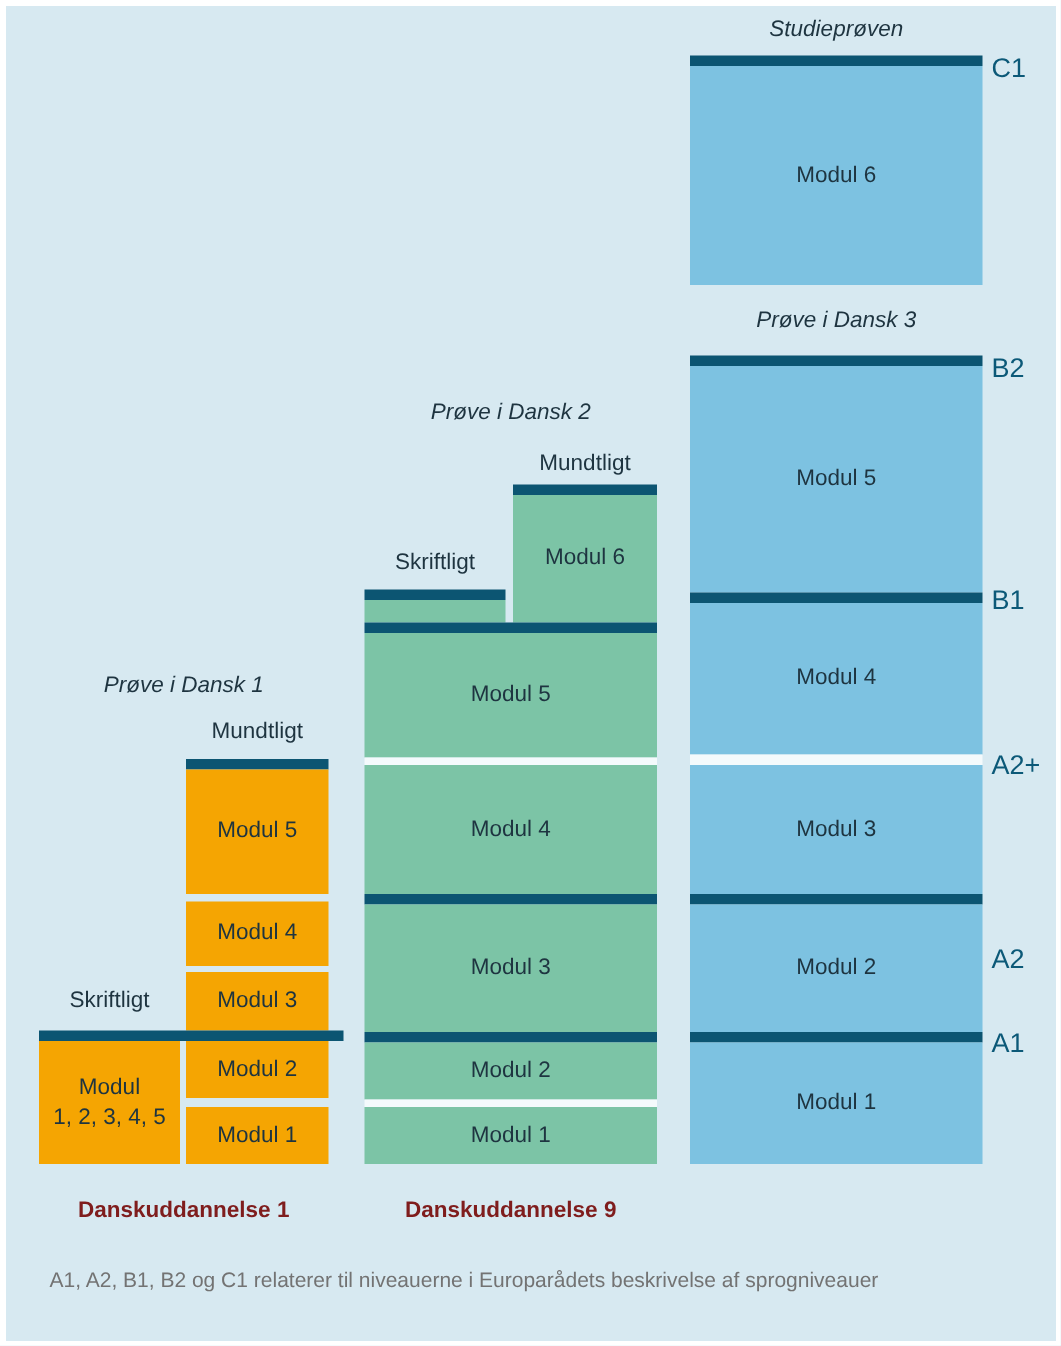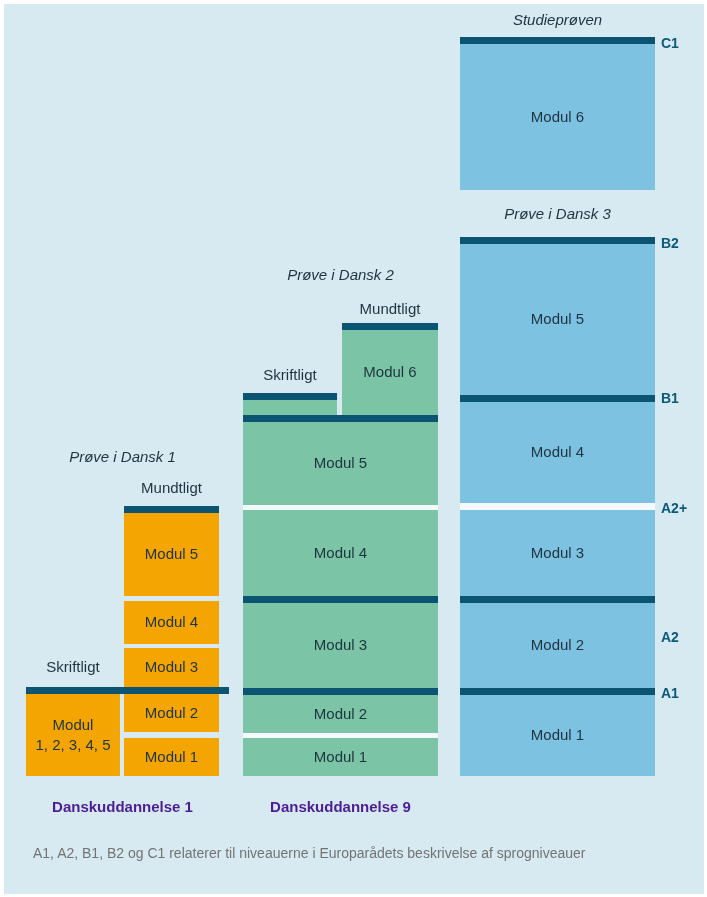--- a/index.html
+++ b/index.html
@@ -28,25 +28,25 @@
   .green{background:var(--green,#7cc4a6);}
   .blue{background:var(--blue,#7dc2e1);}
   .lbl{
     position:absolute;color:#1e3440;font-size:15px;
     text-align:center;line-height:1;white-space:nowrap;
   }
   .italic{font-style:italic;}
   .level{
     position:absolute;left:661px;
     color:var(--level_label,#0c5978);
-    font-weight:bold;font-size:14px;line-height:1;white-space:nowrap;
+    font-weight:normal;font-size:18px;line-height:1;white-space:nowrap;
   }
   .coltitle{
     position:absolute;top:799px;
-    font-weight:bold;font-size:15px;color:#4c1d95;
+    font-weight:bold;font-size:15px;color:#7f1d1d;
     text-align:center;line-height:1;white-space:nowrap;
   }
   .footnote{
     position:absolute;left:33px;top:845px;
     font-size:14px;color:#737373;line-height:1.2;white-space:nowrap;
   }
 </style>
 </head>
 <body>
 

